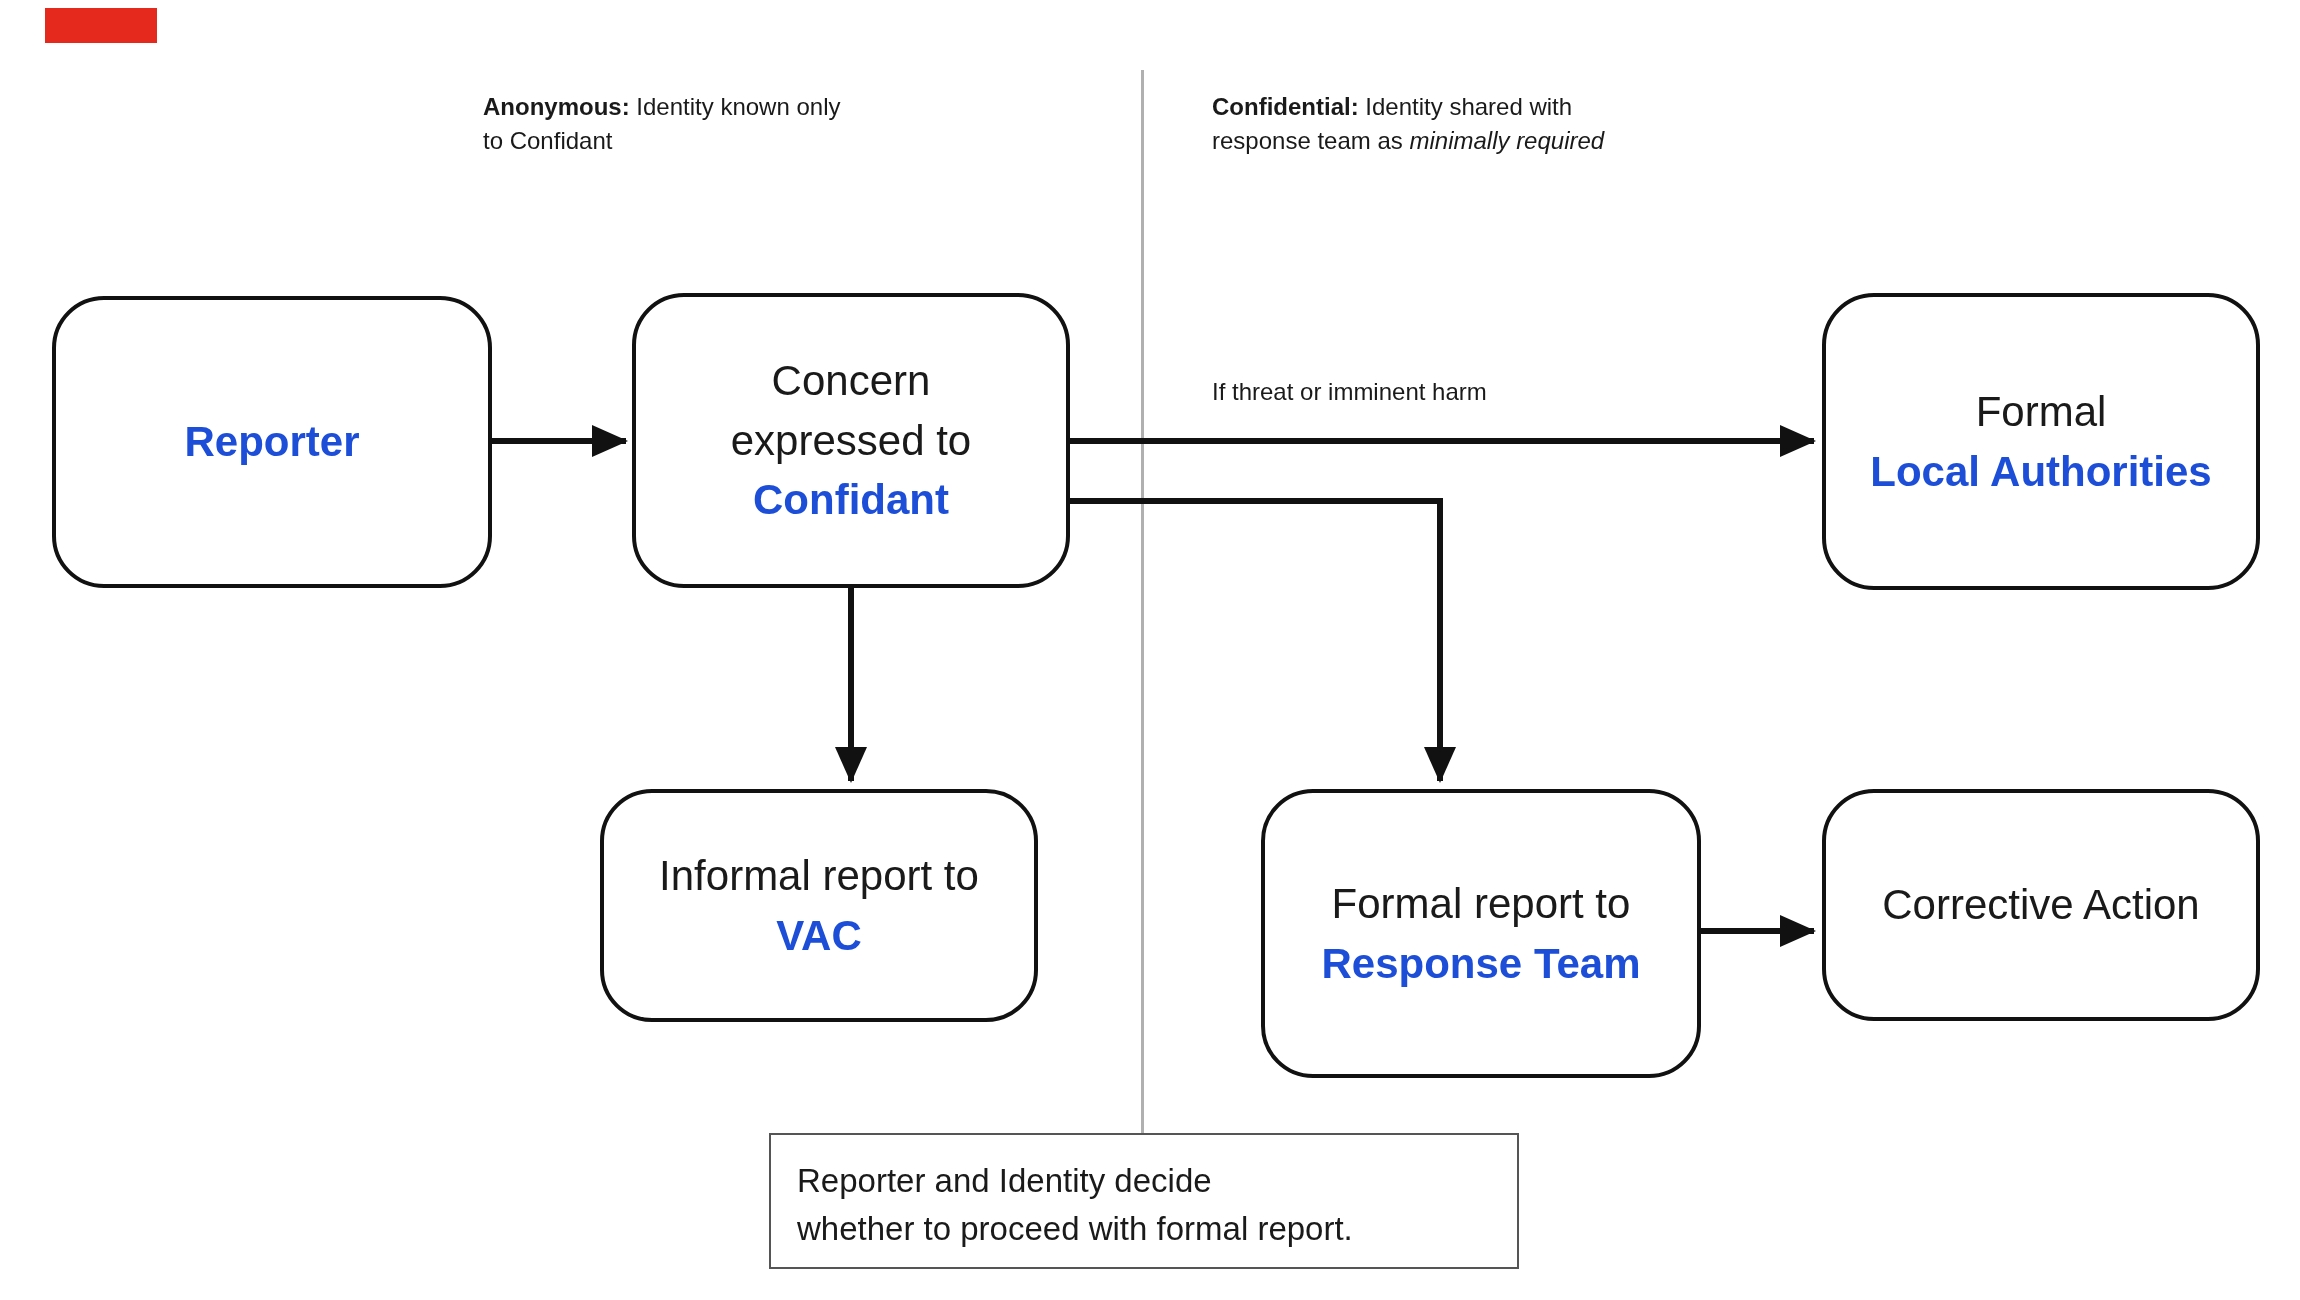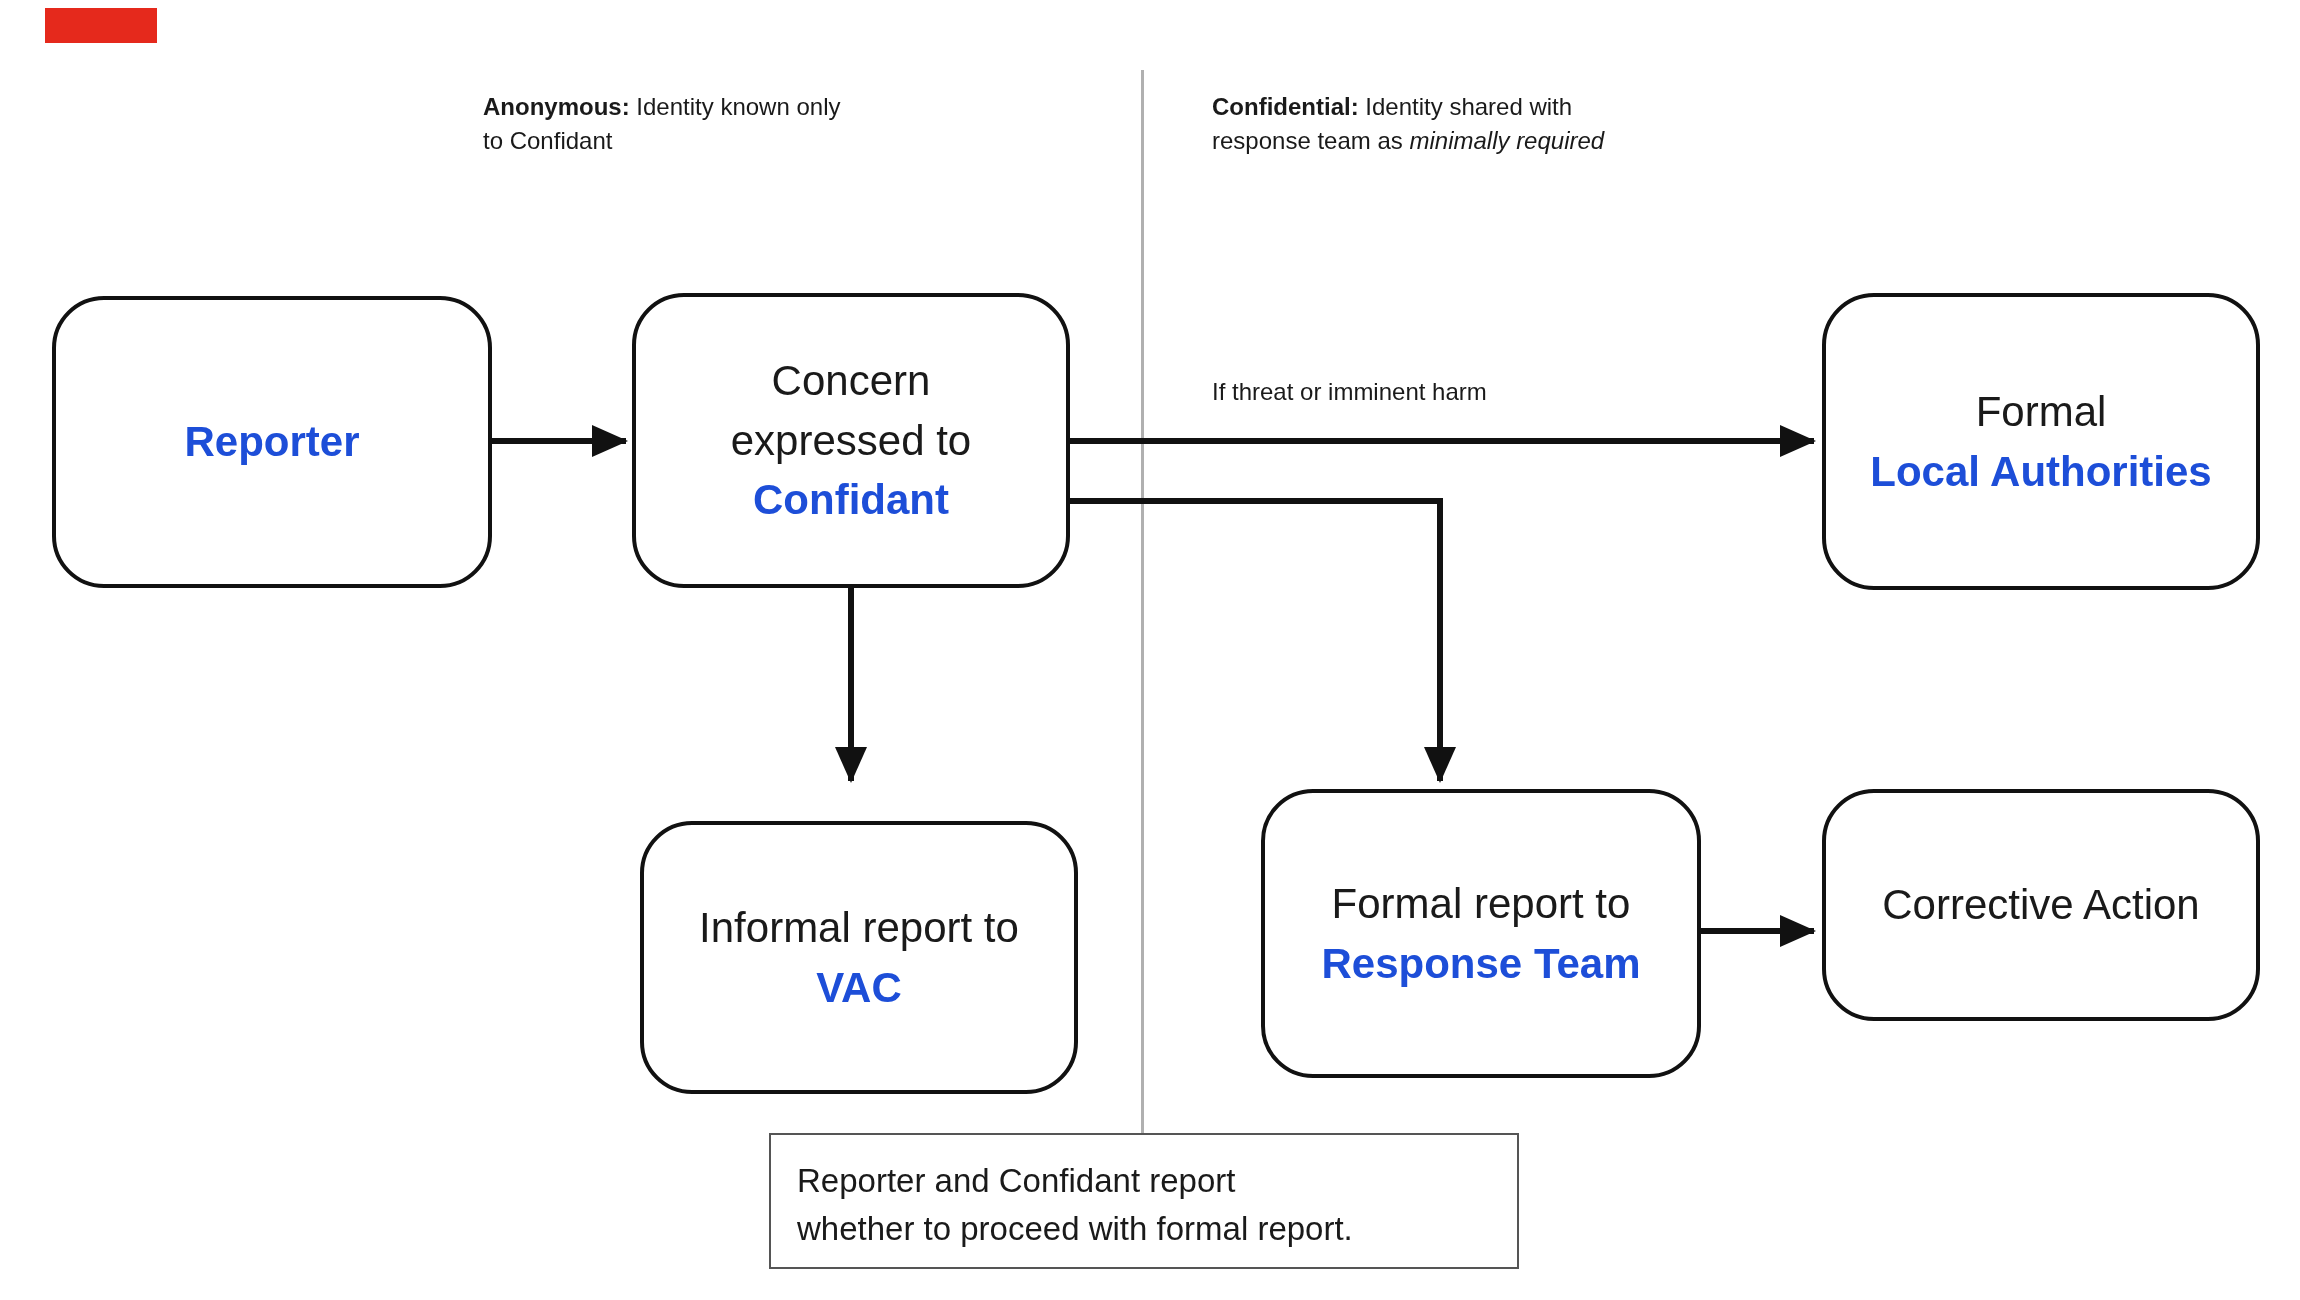--- a/index.html
+++ b/index.html
@@ -130,38 +130,38 @@
     </div>
   </div>
 
   <div class="node" style="left:1822px; top:293px; width:438px; height:297px;">
     <div>
       <span>Formal</span><br>
       <span class="emph">Local Authorities</span>
     </div>
   </div>
 
-  <div class="node" style="left:640px; top:789px; width:438px; height:273px;margin-top:32px;">
+  <div class="node" style="left:600px; top:789px; width:438px; height:233px;">
     <div>
       <span>Informal report to</span><br>
       <span class="emph">VAC</span>
     </div>
   </div>
 
   <div class="node" style="left:1222px; top:789px; width:440px; height:289px;margin-left:39px;">
     <div>
       <span>Formal report to</span><br>
       <span class="emph">Response Team</span>
     </div>
   </div>
 
   <div class="node" style="left:1822px; top:789px; width:438px; height:232px;">
     <div>
       <span>Corrective Action</span>
     </div>
   </div>
 
   <div class="note">
-    <span>Reporter and Confidant report</span><br>
+    <span>Reporter and Identity decide</span><br>
     <span>whether to proceed with formal report.</span>
   </div>
 
 </div>
 
 </body></html>

